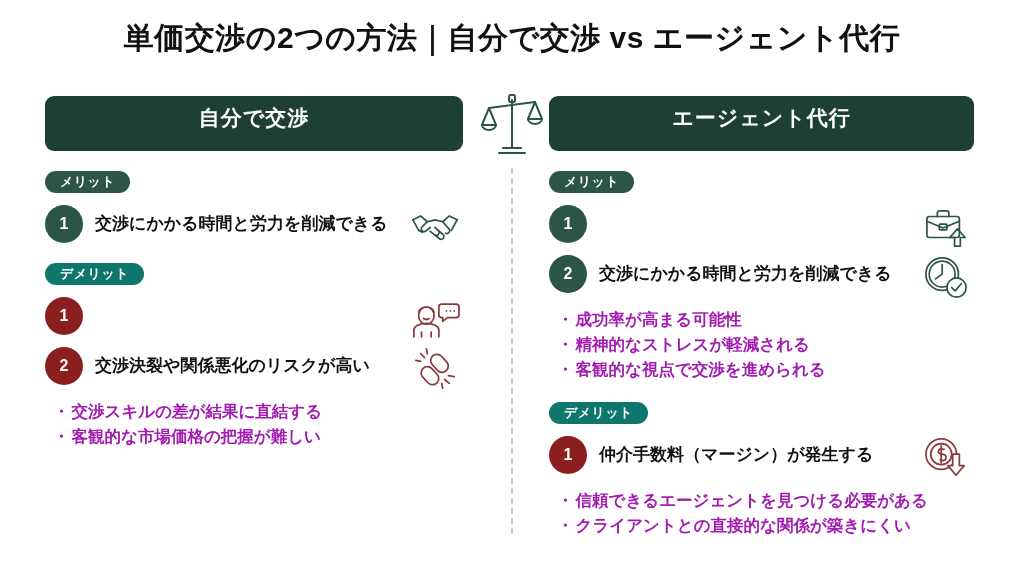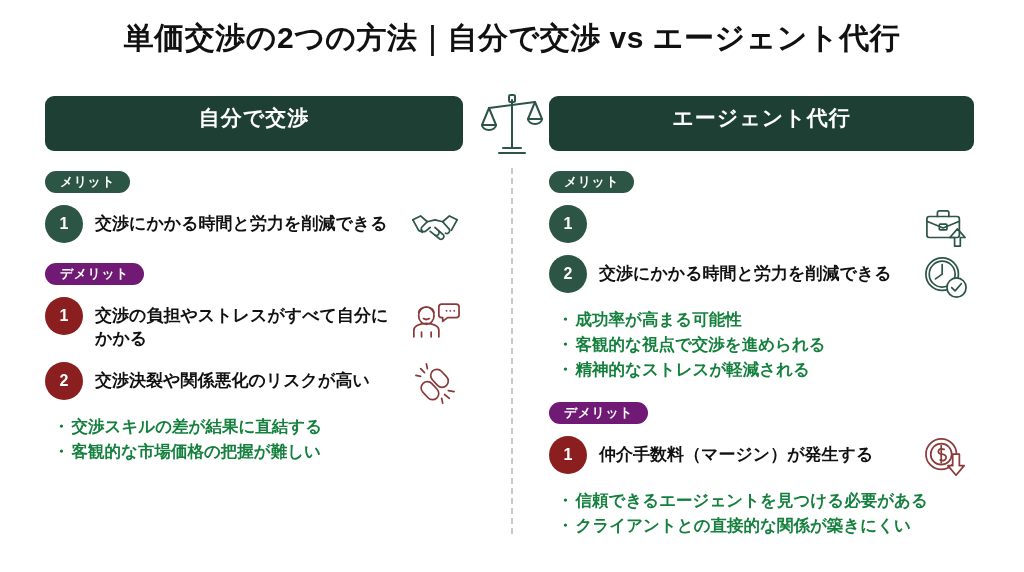--- a/index.html
+++ b/index.html
@@ -58,21 +58,21 @@
     display: inline-block;
     color: #ffffff;
     font-size: 13px;
     font-weight: bold;
     letter-spacing: 0.5px;
     border-radius: 14px;
     padding: 4px 15px 5px 15px;
     line-height: 1;
   }
   .pill.merit   { background: #2d5546; }
-  .pill.demerit { background: #701a75; }
+  .pill.demerit { background: #0f766e; }
 
   .section { position: relative; }
   .pill-row { margin-top: 20px; }
 
   
   .item {
     position: relative;
     display: flex;
     align-items: flex-start;
     margin-top: 12px;
@@ -116,21 +116,21 @@
 
   
   .bullets {
     margin-top: 14px;
     padding-left: 8px;
   }
   .bullet {
     font-size: 16.5px;
     font-weight: bold;
     line-height: 1.52;
-    color: #15803d;
+    color: #a21caf;
     white-space: nowrap;
   }
   .bullet .dot { margin-right: 2px; }
 
   
   .center-scale {
     position: absolute;
     left: 481px;
     top: 92px;
     width: 62px;
@@ -193,21 +193,20 @@
     </div>
   </div>
 
   <div class="section">
     <div class="pill-row">
       <span class="pill demerit">デメリット</span>
     </div>
 
     <div class="item">
       <div class="num red">1</div>
-      <div class="item-text">交渉の負担やストレスがすべて自分にかかる</div>
       <div class="item-icon">
         <svg viewBox="0 0 52 40" width="50" height="39" fill="none" stroke="#8b3a3a" stroke-width="1.8" stroke-linecap="round" stroke-linejoin="round">
           <path d="M9 16 a8 9 0 1 1 16 0 a8 9 0 0 1 -16 0 Z"></path>
           <path d="M9 13 a8 6 0 0 1 16 0"></path>
           <path d="M14 19 q3 2 6 0"></path>
           <path d="M4 38 v-7 a13 7 0 0 1 26 0 v7"></path>
           <path d="M12 38 v-5 M22 38 v-5"></path>
           <path d="M33 4 h15 a3 3 0 0 1 3 3 v8 a3 3 0 0 1 -3 3 h-9 l-5 4 v-4 h-1 a3 3 0 0 1 -3 -3 v-8 a3 3 0 0 1 3 -3 Z"></path>
           <circle cx="38" cy="11" r="1" fill="#8b3a3a" stroke="none"></circle>
           <circle cx="42" cy="11" r="1" fill="#8b3a3a" stroke="none"></circle>
@@ -278,24 +277,24 @@
           <path d="M30 34 l3.5 3.5 L40 30"></path>
         </svg>
       </div>
     </div>
 
     <div class="bullets">
       <div class="bullet">
         <span class="dot">・</span><span>成功率が高まる可能性</span>
       </div>
       <div class="bullet">
+        <span class="dot">・</span><span>精神的なストレスが軽減される</span>
+      </div>
+      <div class="bullet">
         <span class="dot">・</span><span>客観的な視点で交渉を進められる</span>
-      </div>
-      <div class="bullet">
-        <span class="dot">・</span><span>精神的なストレスが軽減される</span>
       </div>
     </div>
   </div>
 
   <div class="section">
     <div class="pill-row">
       <span class="pill demerit">デメリット</span>
     </div>
 
     <div class="item">

